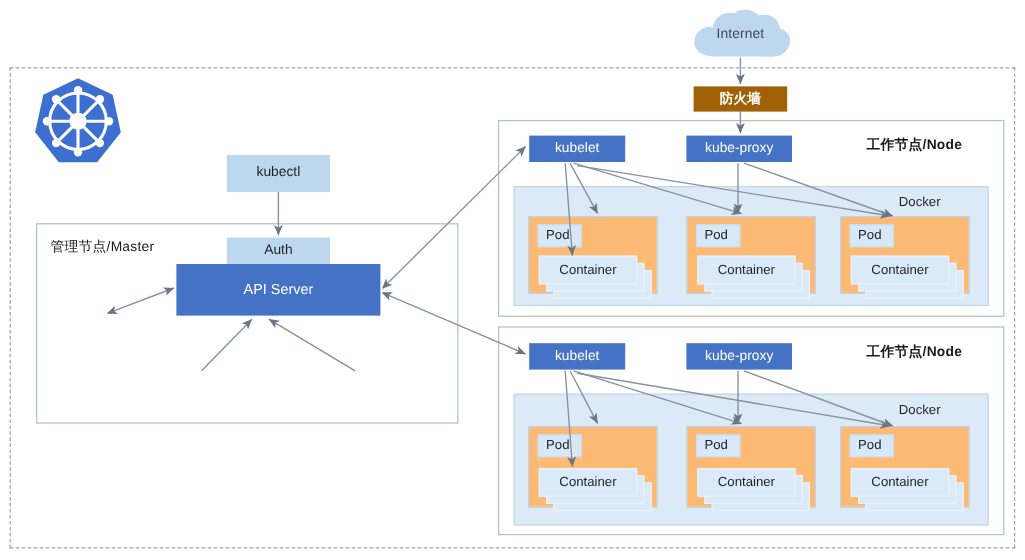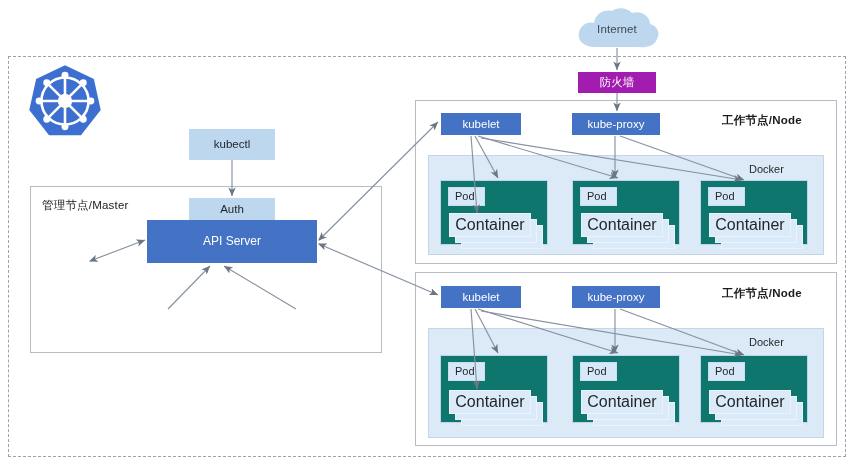--- a/index.html
+++ b/index.html
@@ -28,23 +28,23 @@
   .cloud svg { display:block; }
   .cloud-label {
     position: absolute; left: 0; top: 0; width: 88px; height: 44px;
     display: flex; align-items: center; justify-content: center;
     font-size: 11.5px; color: #3f4a56; letter-spacing: .1px;
   }
 
   
   .firewall {
     left: 578px; top: 72px; width: 78px; height: 21px;
-    background: #a21caf;
+    background: #a16207;
     display: flex; align-items: center; justify-content: center;
-    font-size: 11.5px; color: #ffffff; font-weight: 400;
+    font-size: 11.5px; color: #ffffff; font-weight: 700;
   }
 
   
   .k8s-logo { left: 27px; top: 63px; width: 76px; height: 76px; }
 
   
   .master-frame {
     left: 30px; top: 186px; width: 352px; height: 167px;
     border: 1px solid #b6bdc6; background: #ffffff;
   }
@@ -105,39 +105,39 @@
   .docker-frame.n1 { top: 155px; height: 100px; }
   .docker-frame.n2 { top: 328px; height: 110px; }
   .docker-label {
     position: absolute; font-size: 11px; color: #1f2326;
   }
   .docker-label.n1 { left: 749px; top: 163px; }
   .docker-label.n2 { left: 749px; top: 336px; }
 
   
   .pod {
-    position: absolute; background: #0f766e; border: 1px solid #bcd5ec;
+    position: absolute; background: #fdba74; border: 1px solid #bcd5ec;
   }
   .pod-label {
     position: absolute; left: 7px; top: 6px;
     background: #d7e8f8; border: 1px solid #c9def2;
     padding: 2px 9px 3px 6px; font-size: 11px; color: #1f2326;
   }
 
   
   .cstack { position: absolute; }
   .crect {
     position: absolute; background: #dbeaf8; border: 1px solid #eaf3fb;
   }
   .crect.back2 { left: 12px; top: 12px; }
   .crect.back1 { left: 6px;  top: 6px;  }
   .crect.front {
     left: 0; top: 0;
     display: flex; align-items: center; justify-content: center;
-    font-size: 16px; color: #1f2326;
+    font-size: 11px; color: #1f2326;
   }
 
   
   .arrows {
     position: absolute; left: 0; top: 0; width: 854px; height: 467px;
     pointer-events: none;
   }
 </style>
 </head>
 <body>

